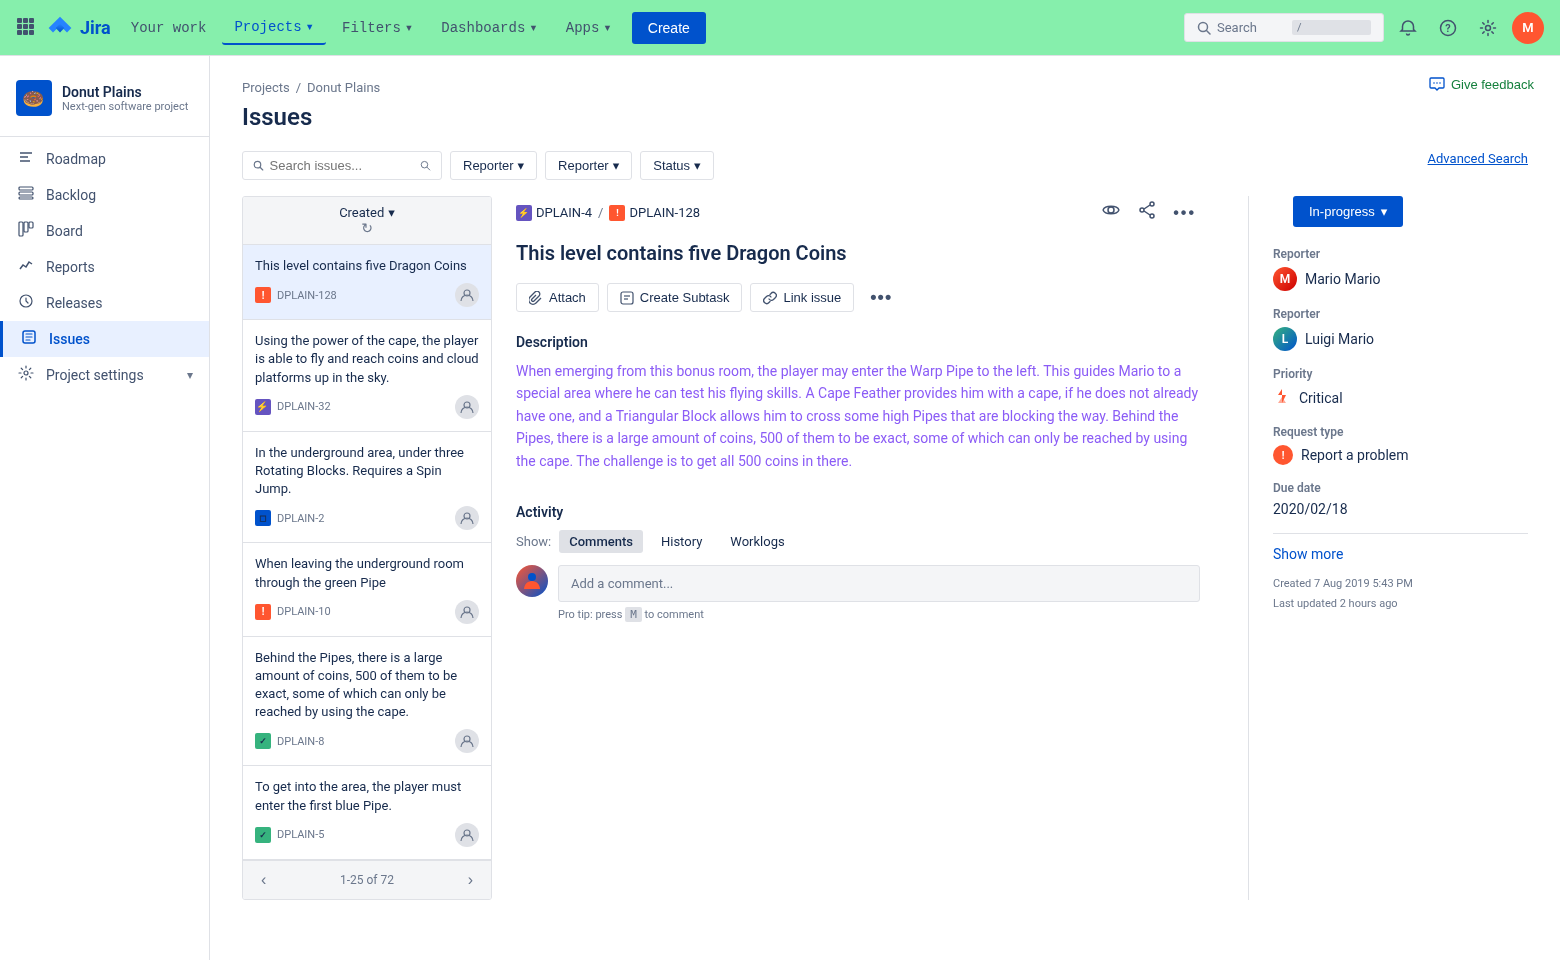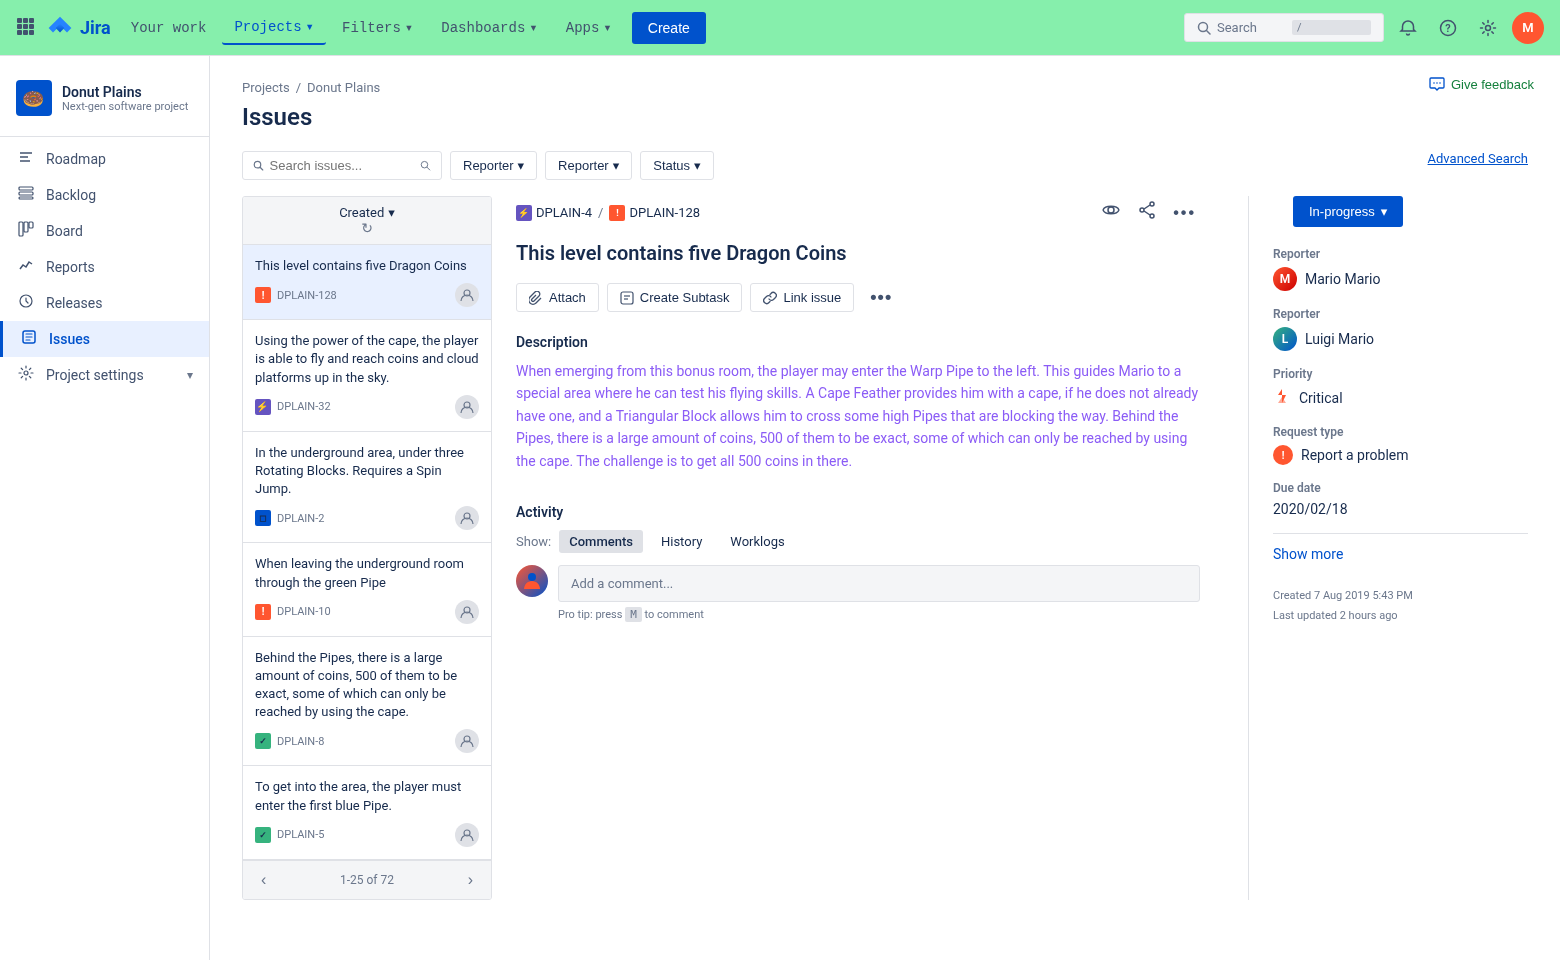--- a/index.html
+++ b/index.html
@@ -284,21 +284,21 @@
       margin-left: 20px;
     }
     .meta-section { margin-bottom: 16px; }
     .meta-label { font-size: 12px; font-weight: 600; color: #6b778c; margin-bottom: 6px; text-transform: none; }
     .meta-value { display: flex; align-items: center; gap: 8px; font-size: 14px; color: #172b4d; }
     .meta-avatar { width: 24px; height: 24px; border-radius: 50%; display: flex; align-items: center; justify-content: center; font-size: 12px; font-weight: 600; color: white; }
     .priority-icon { color: #ff5630; font-size: 16px; }
     .request-type-icon { width: 20px; height: 20px; background: #ff5630; border-radius: 50%; display: flex; align-items: center; justify-content: center; color: white; font-size: 10px; font-weight: 700; }
     .meta-divider { height: 1px; background: #dfe1e6; margin: 12px 0; }
     .show-more-link { color: #0052cc; font-size: 14px; cursor: pointer; text-decoration: none; }
-    .meta-timestamps { font-size: 11px; color: #6b778c; margin-top: 24px; line-height: 1.8; }
+    .meta-timestamps { font-size: 11px; color: #6b778c; margin-top: 12px; line-height: 1.8; }
     .give-feedback-btn {
       display: flex;
       align-items: center;
       gap: 6px;
       background: none;
       border: none;
       color: #15803d;
       font-size: 13px;
       cursor: pointer;
       padding: 6px 10px;

